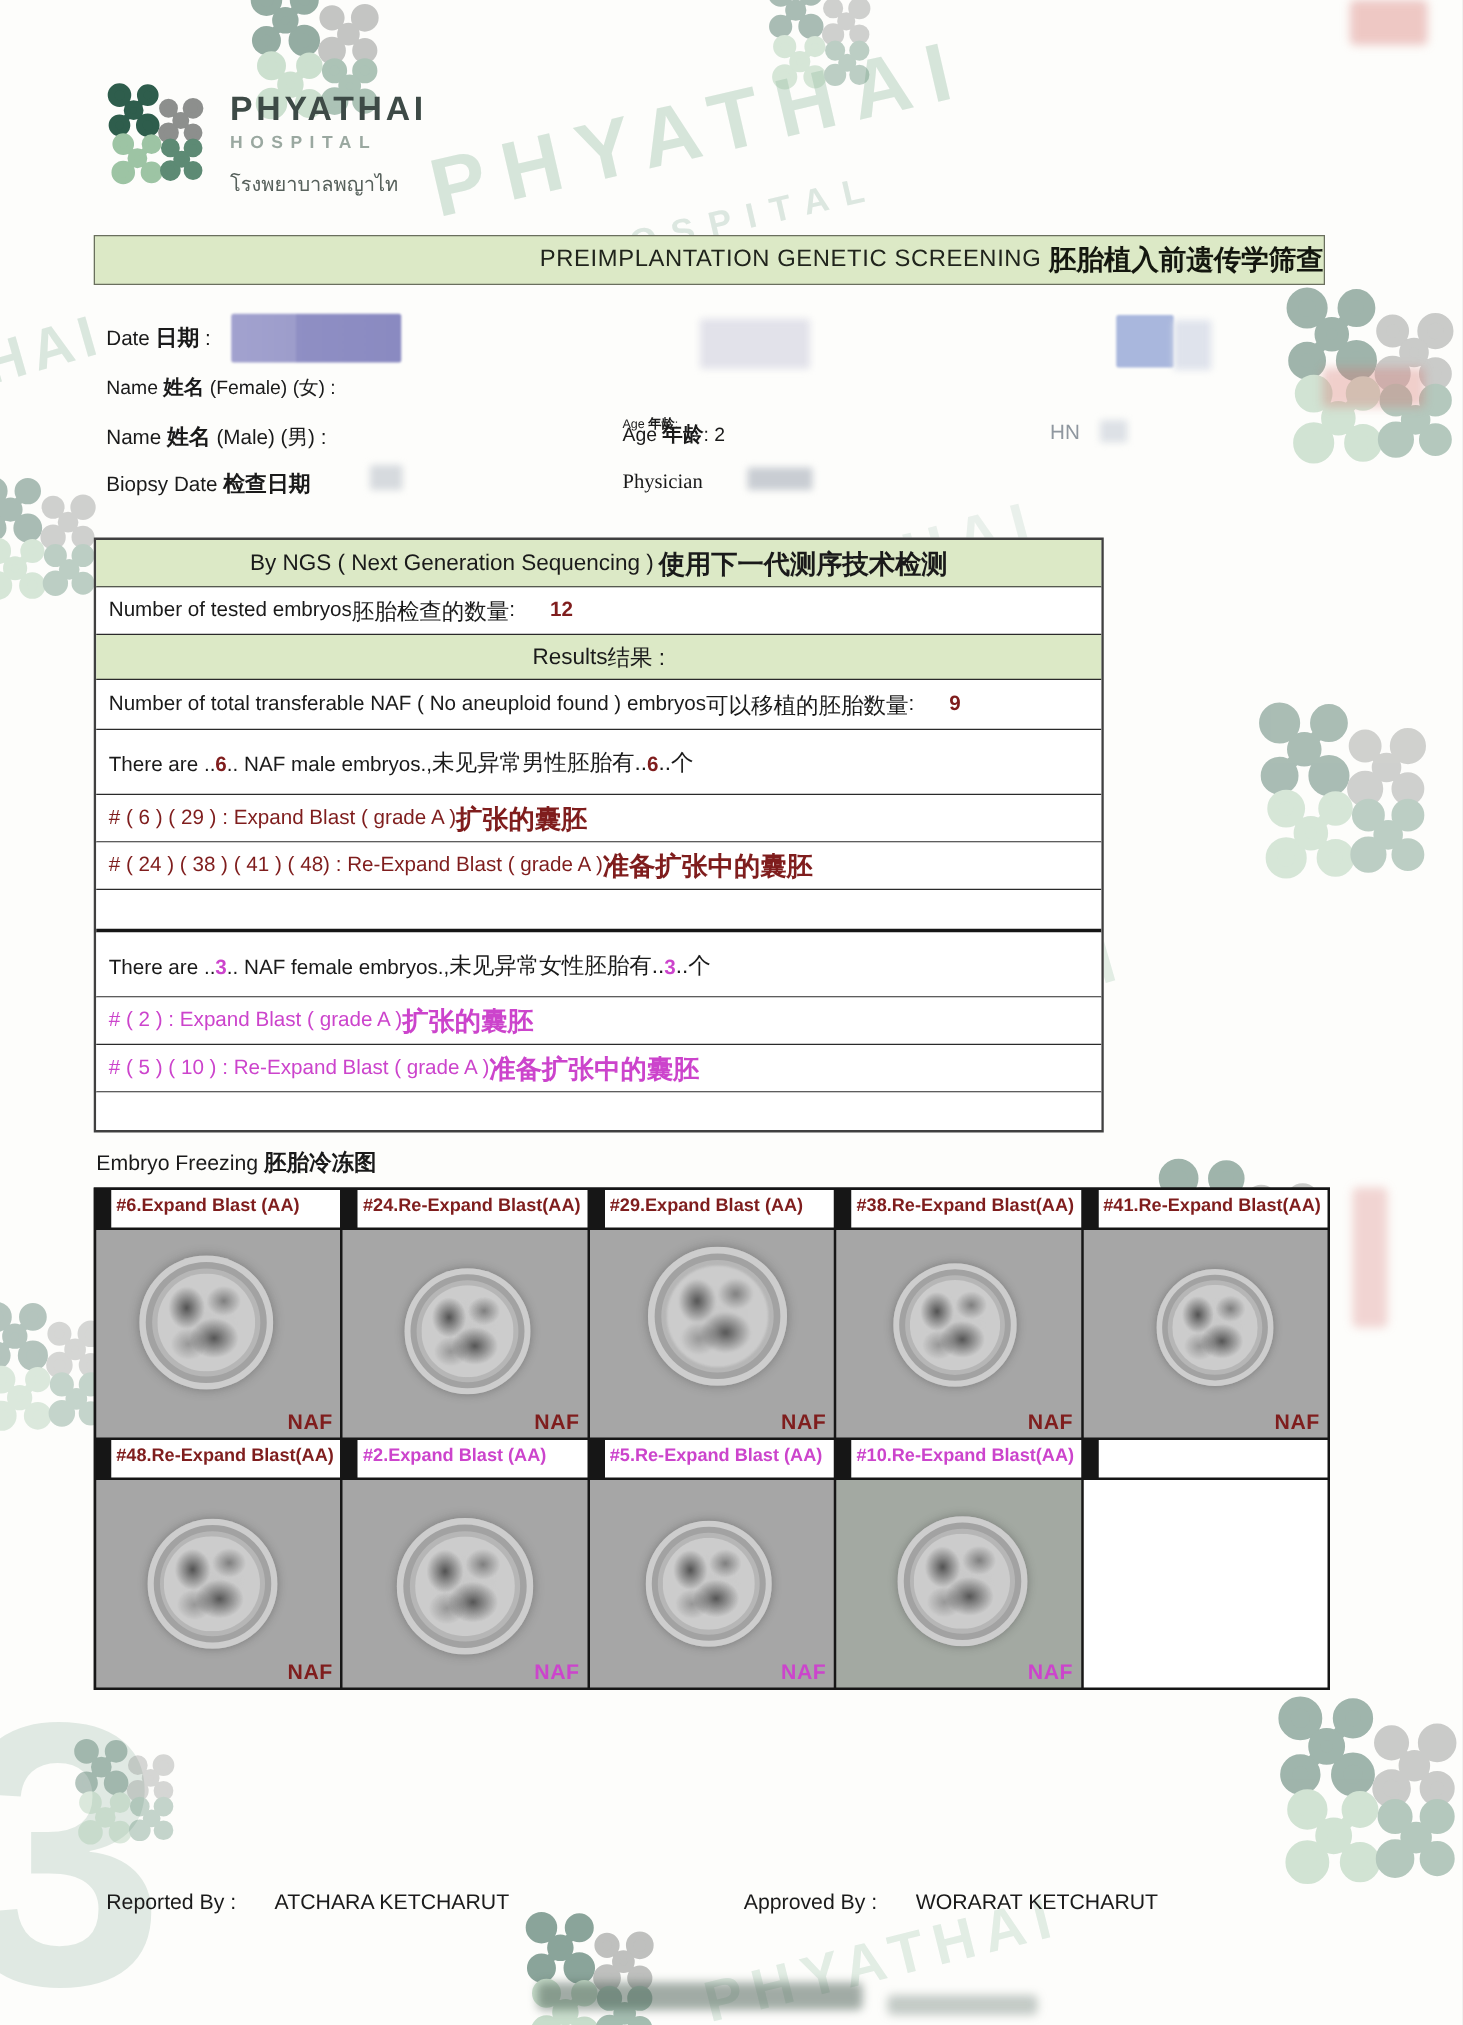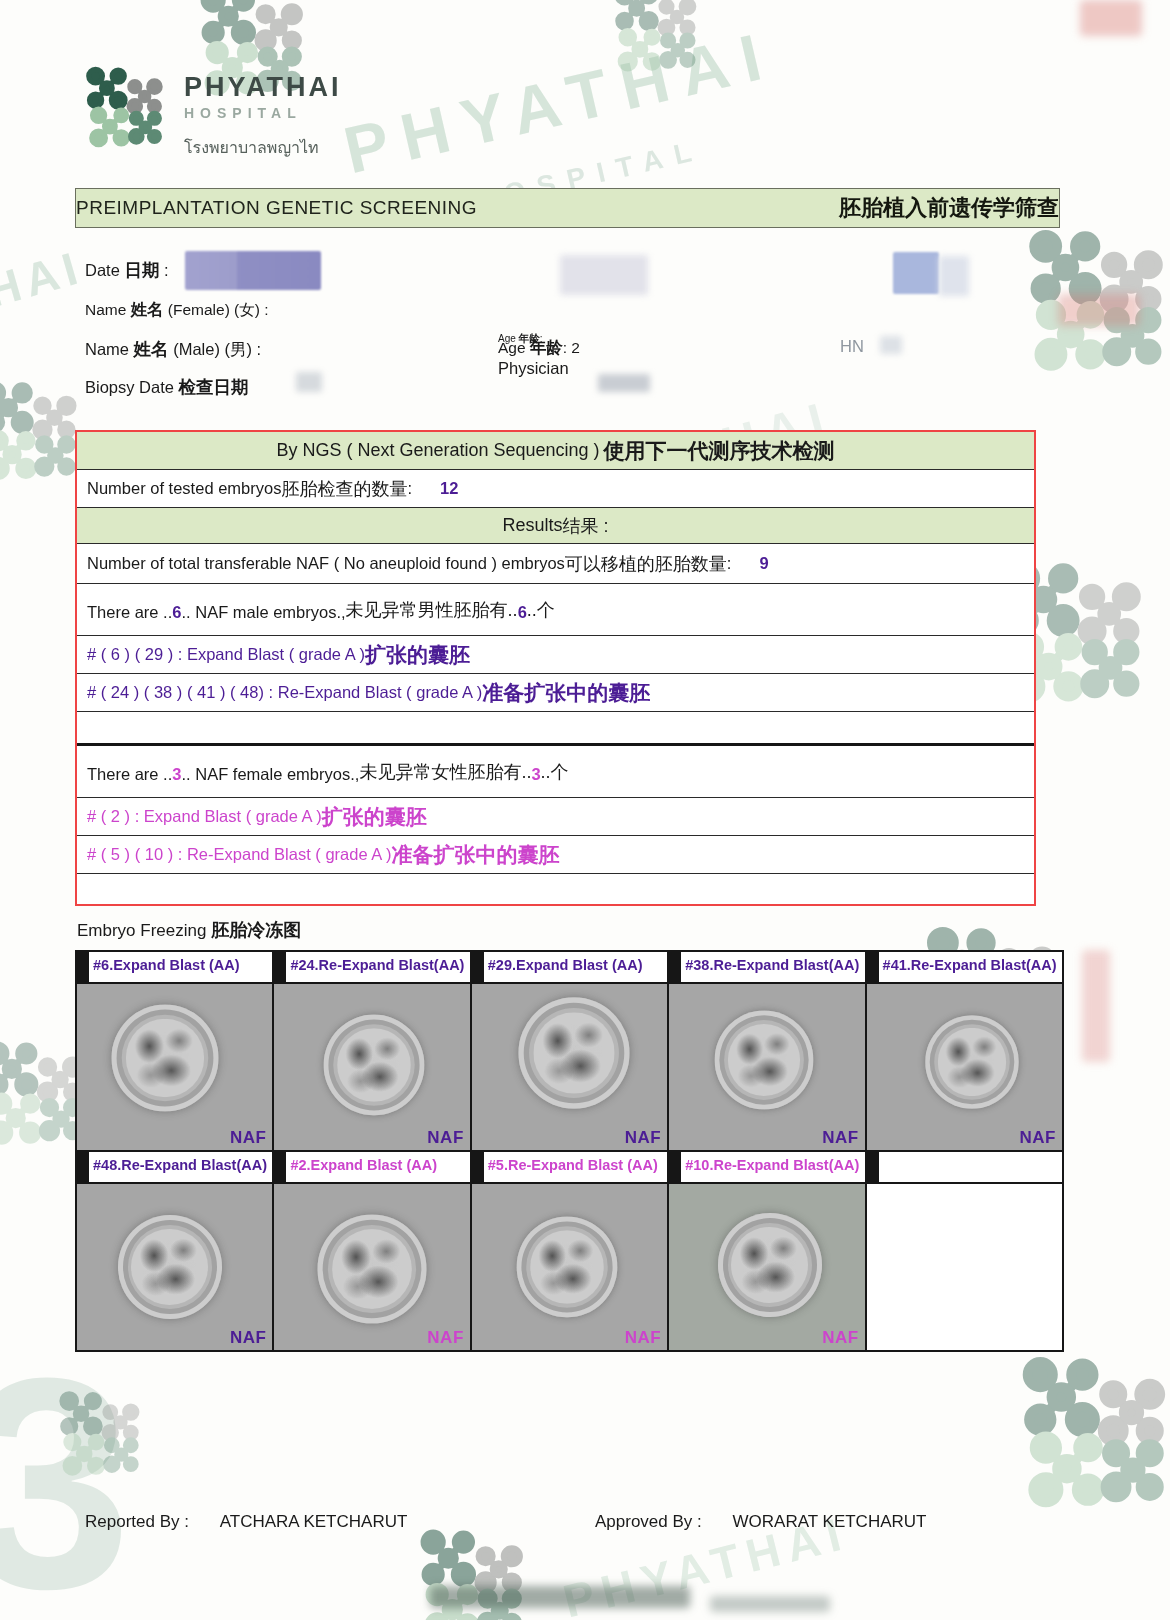--- a/index.html
+++ b/index.html
@@ -17,45 +17,45 @@
   .logo-row{position:absolute; left:82px; top:64px; display:flex; align-items:flex-start; z-index:2;}
   .logo-icon{width:86px; height:86px;}
   .logo-text{margin-left:16px; padding-top:8px;}
   .logo-name{font-size:27px; font-weight:bold; letter-spacing:3px; color:#3d4a46;}
   .logo-sub{font-size:14px; font-weight:bold; letter-spacing:6px; color:#9aa8a0; margin-top:2px;}
   .logo-thai{font-size:16px; color:#56605b; margin-top:14px;}
   
   .titlebar{
     position:absolute; left:75px; top:188px; width:985px; height:40px; box-sizing:border-box;
     background:#dce9c6; border:1px solid #6a6f5e;
-    display:flex; align-items:center; justify-content:space-between; z-index:2;
+    display:flex; align-items:center; justify-content:flex-end; z-index:2;
   }
   .titlebar .en{font-size:19px; letter-spacing:.5px; color:#20241c;}
   .titlebar .cn{font-size:22px; font-weight:bold; margin-left:6px; color:#14170f;}
   
   .pline{position:absolute; font-size:16.5px; z-index:2; white-space:nowrap;}
   .pline b{font-size:1.06em;}
   .muted{color:#8f979f;}
   .redact{position:absolute; z-index:1; border-radius:2px;}
   .blurred{filter:blur(3px);}
   
   .rtable{
-    position:absolute; left:75px; top:430px; width:961px; box-sizing:border-box;
-    border:2px solid #ef4444; background:#fff; z-index:2;
+    position:absolute; left:75px; top:430px; width:808px; box-sizing:border-box;
+    border:2px solid #404040; background:#fff; z-index:2;
   }
   .rrow{box-sizing:border-box; border-bottom:1.5px solid #2a2a2a; display:flex; align-items:center;
         padding:0 10px; font-size:16.5px; background:#fff; position:relative;}
   .rrow:last-child{border-bottom:none;}
   .rrow.green{background:#dce9c6; justify-content:center;}
   .rrow .cnb{font-weight:normal; font-size:18px;}
   .rrow .cnbig{font-weight:bold; font-size:21px;}
   .rrow.hdr .en{font-size:18px;}
   .rrow.hdr .cnbig{font-size:21px; margin-left:4px;}
   .val{font-weight:bold; margin-left:28px;}
-  .blue{color:#4c1d95;}
+  .blue{color:#7f1d1d;}
   .magenta{color:#cc44cc;}
   .num{font-weight:bold;}
   .bottomalign{align-items:flex-end; padding-bottom:13px;}
   .thickdiv{border-bottom:3px solid #161616 !important;}
   
   .freeze-label{position:absolute; left:77px; top:918px; font-size:17px; z-index:2;}
   .freeze-label b{font-size:18px;}
   .grid{
     position:absolute; left:75px; top:950px; width:985px; z-index:2;
     display:grid; grid-template-columns:repeat(5,1fr);
@@ -230,21 +230,21 @@
   <div class="pline" style="left:85px; top:337px;">
     <span>Name </span><b>姓名</b><span> (Male) (男)  :</span>
   </div>
   <div class="pline" style="left:498px; top:337px; font-size:15.5px;">
     <span>Age </span><b>年龄</b><span>: 2</span>
   </div>
   <div class="pline muted" style="left:840px; top:337px;">HN</div>
   <div class="pline" style="left:85px; top:375px;">
     <span>Biopsy Date  </span><b>检查日期</b><span></span>
   </div>
-  <div class="pline" style="left:498px; top:359px;">Physician</div>
+  <div class="pline" style="left:498px; top:375px;font-family:Liberation Serif, serif;">Physician</div>
 
   <div class="rtable">
     <div class="rrow green hdr" style="height:38px;">
       <span class="en">By NGS ( Next Generation Sequencing ) </span>
       <span class="cnbig">使用下一代测序技术检测</span>
     </div>
     <div class="rrow" style="height:38px;">
       <span>Number of tested embryos </span>
       <span class="cnb">胚胎检查的数量</span>
       <span> :</span>

